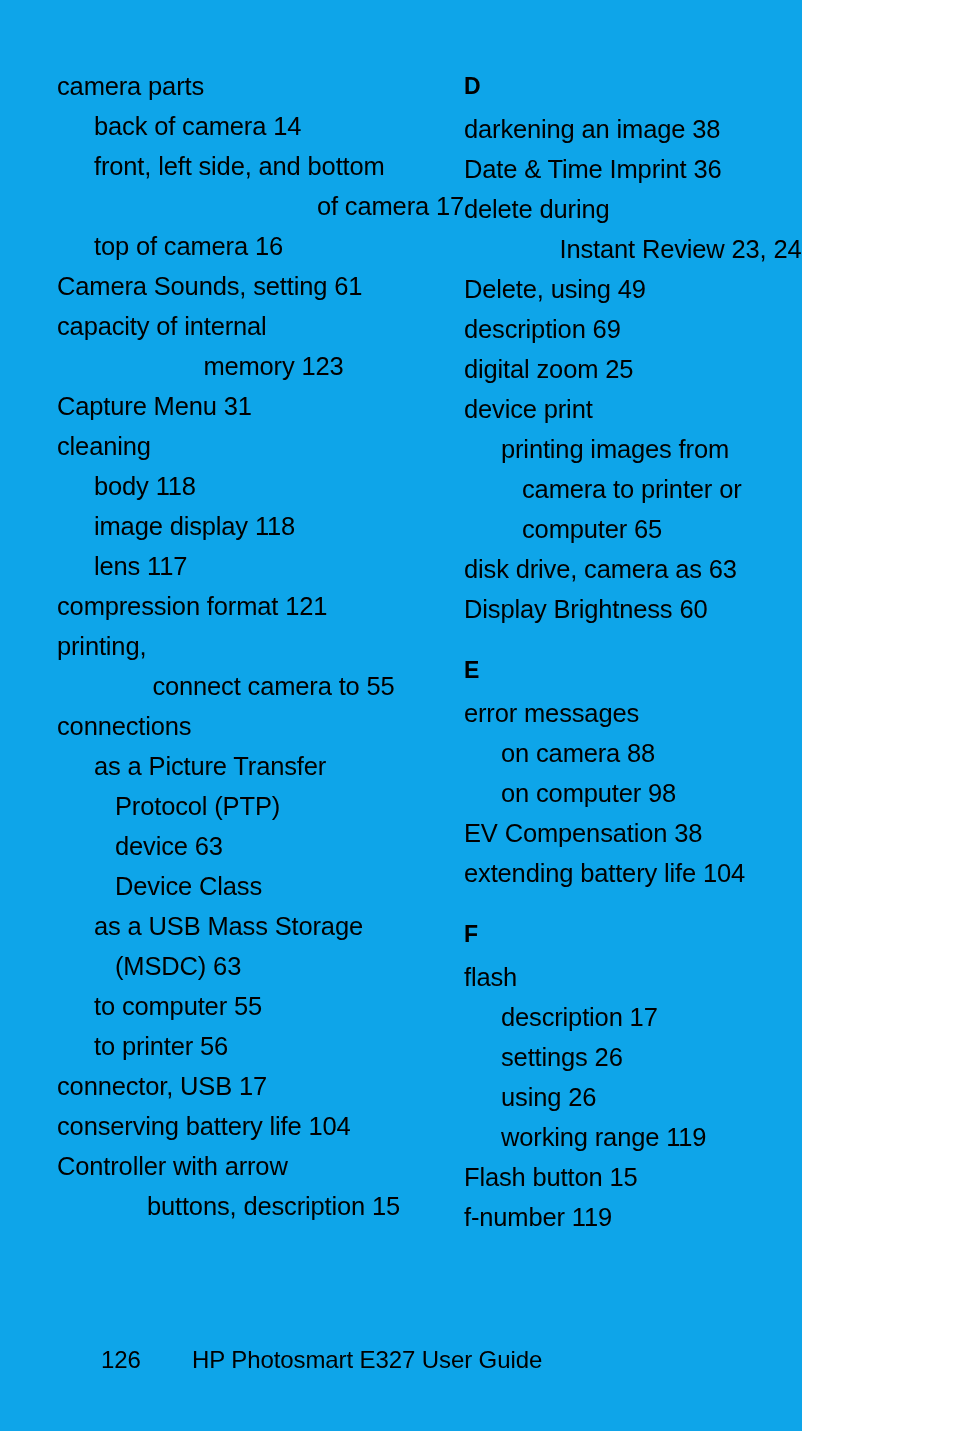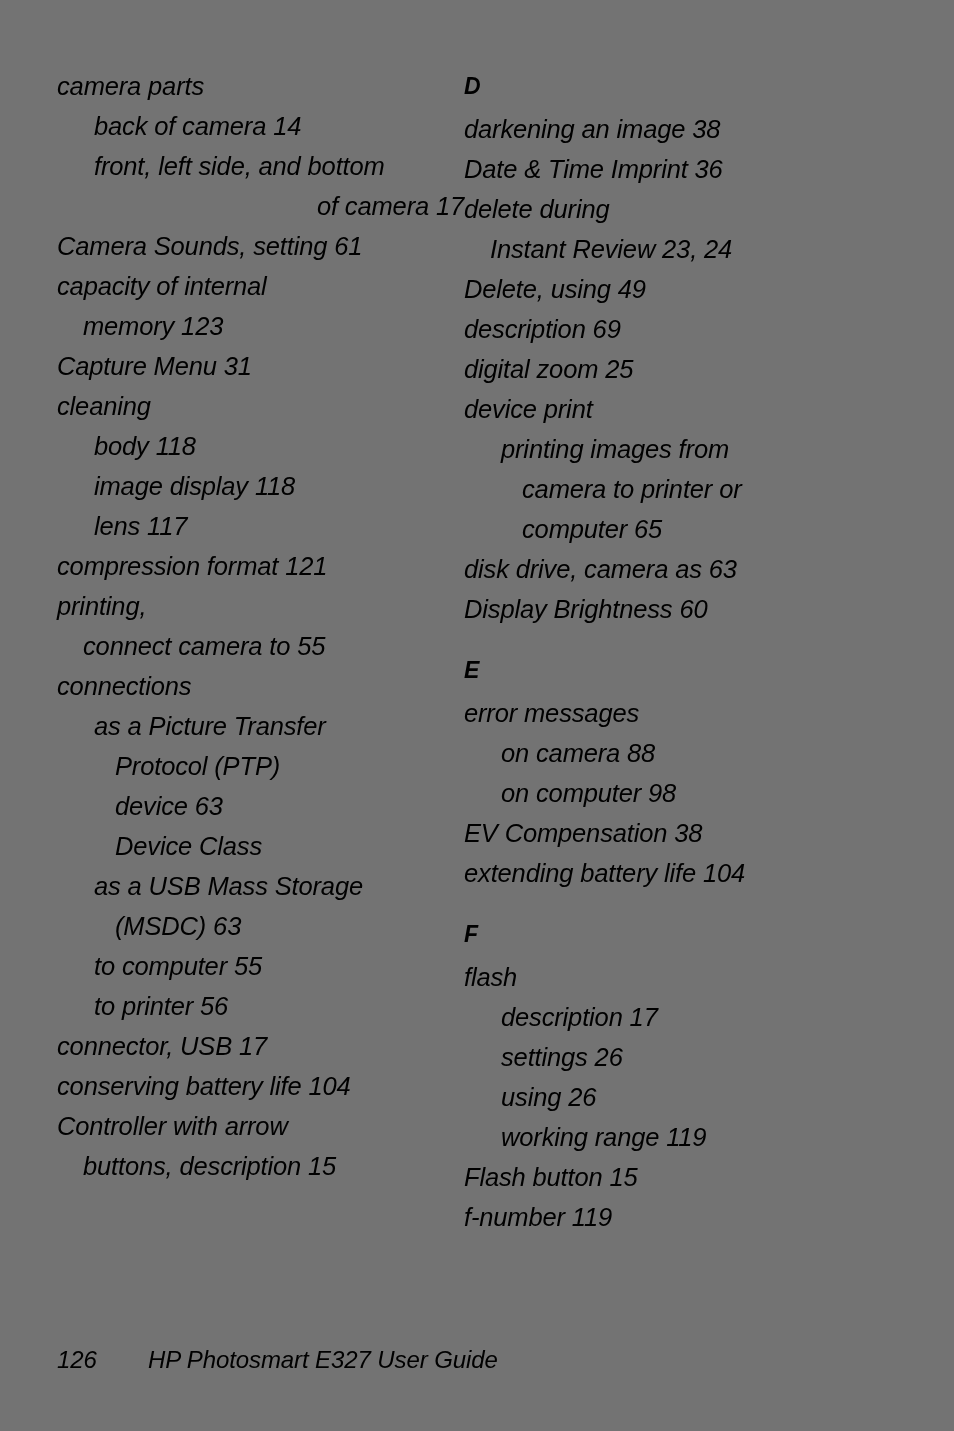--- a/index.html
+++ b/index.html
@@ -14,24 +14,23 @@
     position: relative;
     font-family: "Liberation Sans", sans-serif;
     color: #000000;
     overflow: hidden;
   }
 
   #page {
     position: absolute;
     left: 0;
     top: 0;
-    width: 954px;
+    width: 802px;
     height: 1431px;
-    background: #737373;
-    font-style: italic;
+    background: #0ea5e9;
   }
 
   .columns {
     position: absolute;
     left: 57px;
     top: 66px;
     width: 840px;
     display: flex;
     flex-direction: row;
     align-items: flex-start;
@@ -50,21 +49,21 @@
     font-size: 25.5px;
     line-height: 40px;
     font-weight: 400;
     letter-spacing: -0.15px;
     white-space: nowrap;
     color: #000000;
   }
 
   
   .lvl0 { padding-left: 0px; }
-  .lvl-cont { padding-left: 26px; }   
+  .lvl-cont { padding-left: 26px; text-align: center; }   
   .lvl1 { padding-left: 37px; }       
   .lvl1-cont { padding-left: 58px; }  
   .lvl2 { padding-left: 60px; text-align: right; }       
 
   .section-head {
     font-size: 23px;
     line-height: 40px;
     font-weight: 700;
     color: #000000;
     white-space: nowrap;
@@ -84,37 +83,39 @@
     top: 1345px;
     font-size: 24px;
     line-height: 30px;
     white-space: nowrap;
     color: #000000;
     letter-spacing: -0.1px;
   }
   .footer-num {
     display: inline-block;
     width: 91px;
+    margin-left: 44px;
   }
   .footer-title {
     display: inline-block;
   }
 </style>
 </head>
 <body>
 
 <div id="page">
 
   <div class="columns">
 
     <div class="col col-left">
         <div class="entry lvl0">camera parts</div>
         <div class="entry lvl1">back of camera  14</div>
         <div class="entry lvl1">front, left side, and bottom</div>
         <div class="entry lvl2">of camera  17</div>
+        <div class="entry lvl1">top of camera  16</div>
         <div class="entry lvl0">Camera Sounds, setting  61</div>
         <div class="entry lvl0">capacity of internal</div>
         <div class="entry lvl-cont">memory  123</div>
         <div class="entry lvl0">Capture Menu  31</div>
         <div class="entry lvl0">cleaning</div>
         <div class="entry lvl1">body  118</div>
         <div class="entry lvl1">image display  118</div>
         <div class="entry lvl1">lens  117</div>
         <div class="entry lvl0">compression format  121</div>
         <div class="entry lvl0">printing,</div>

